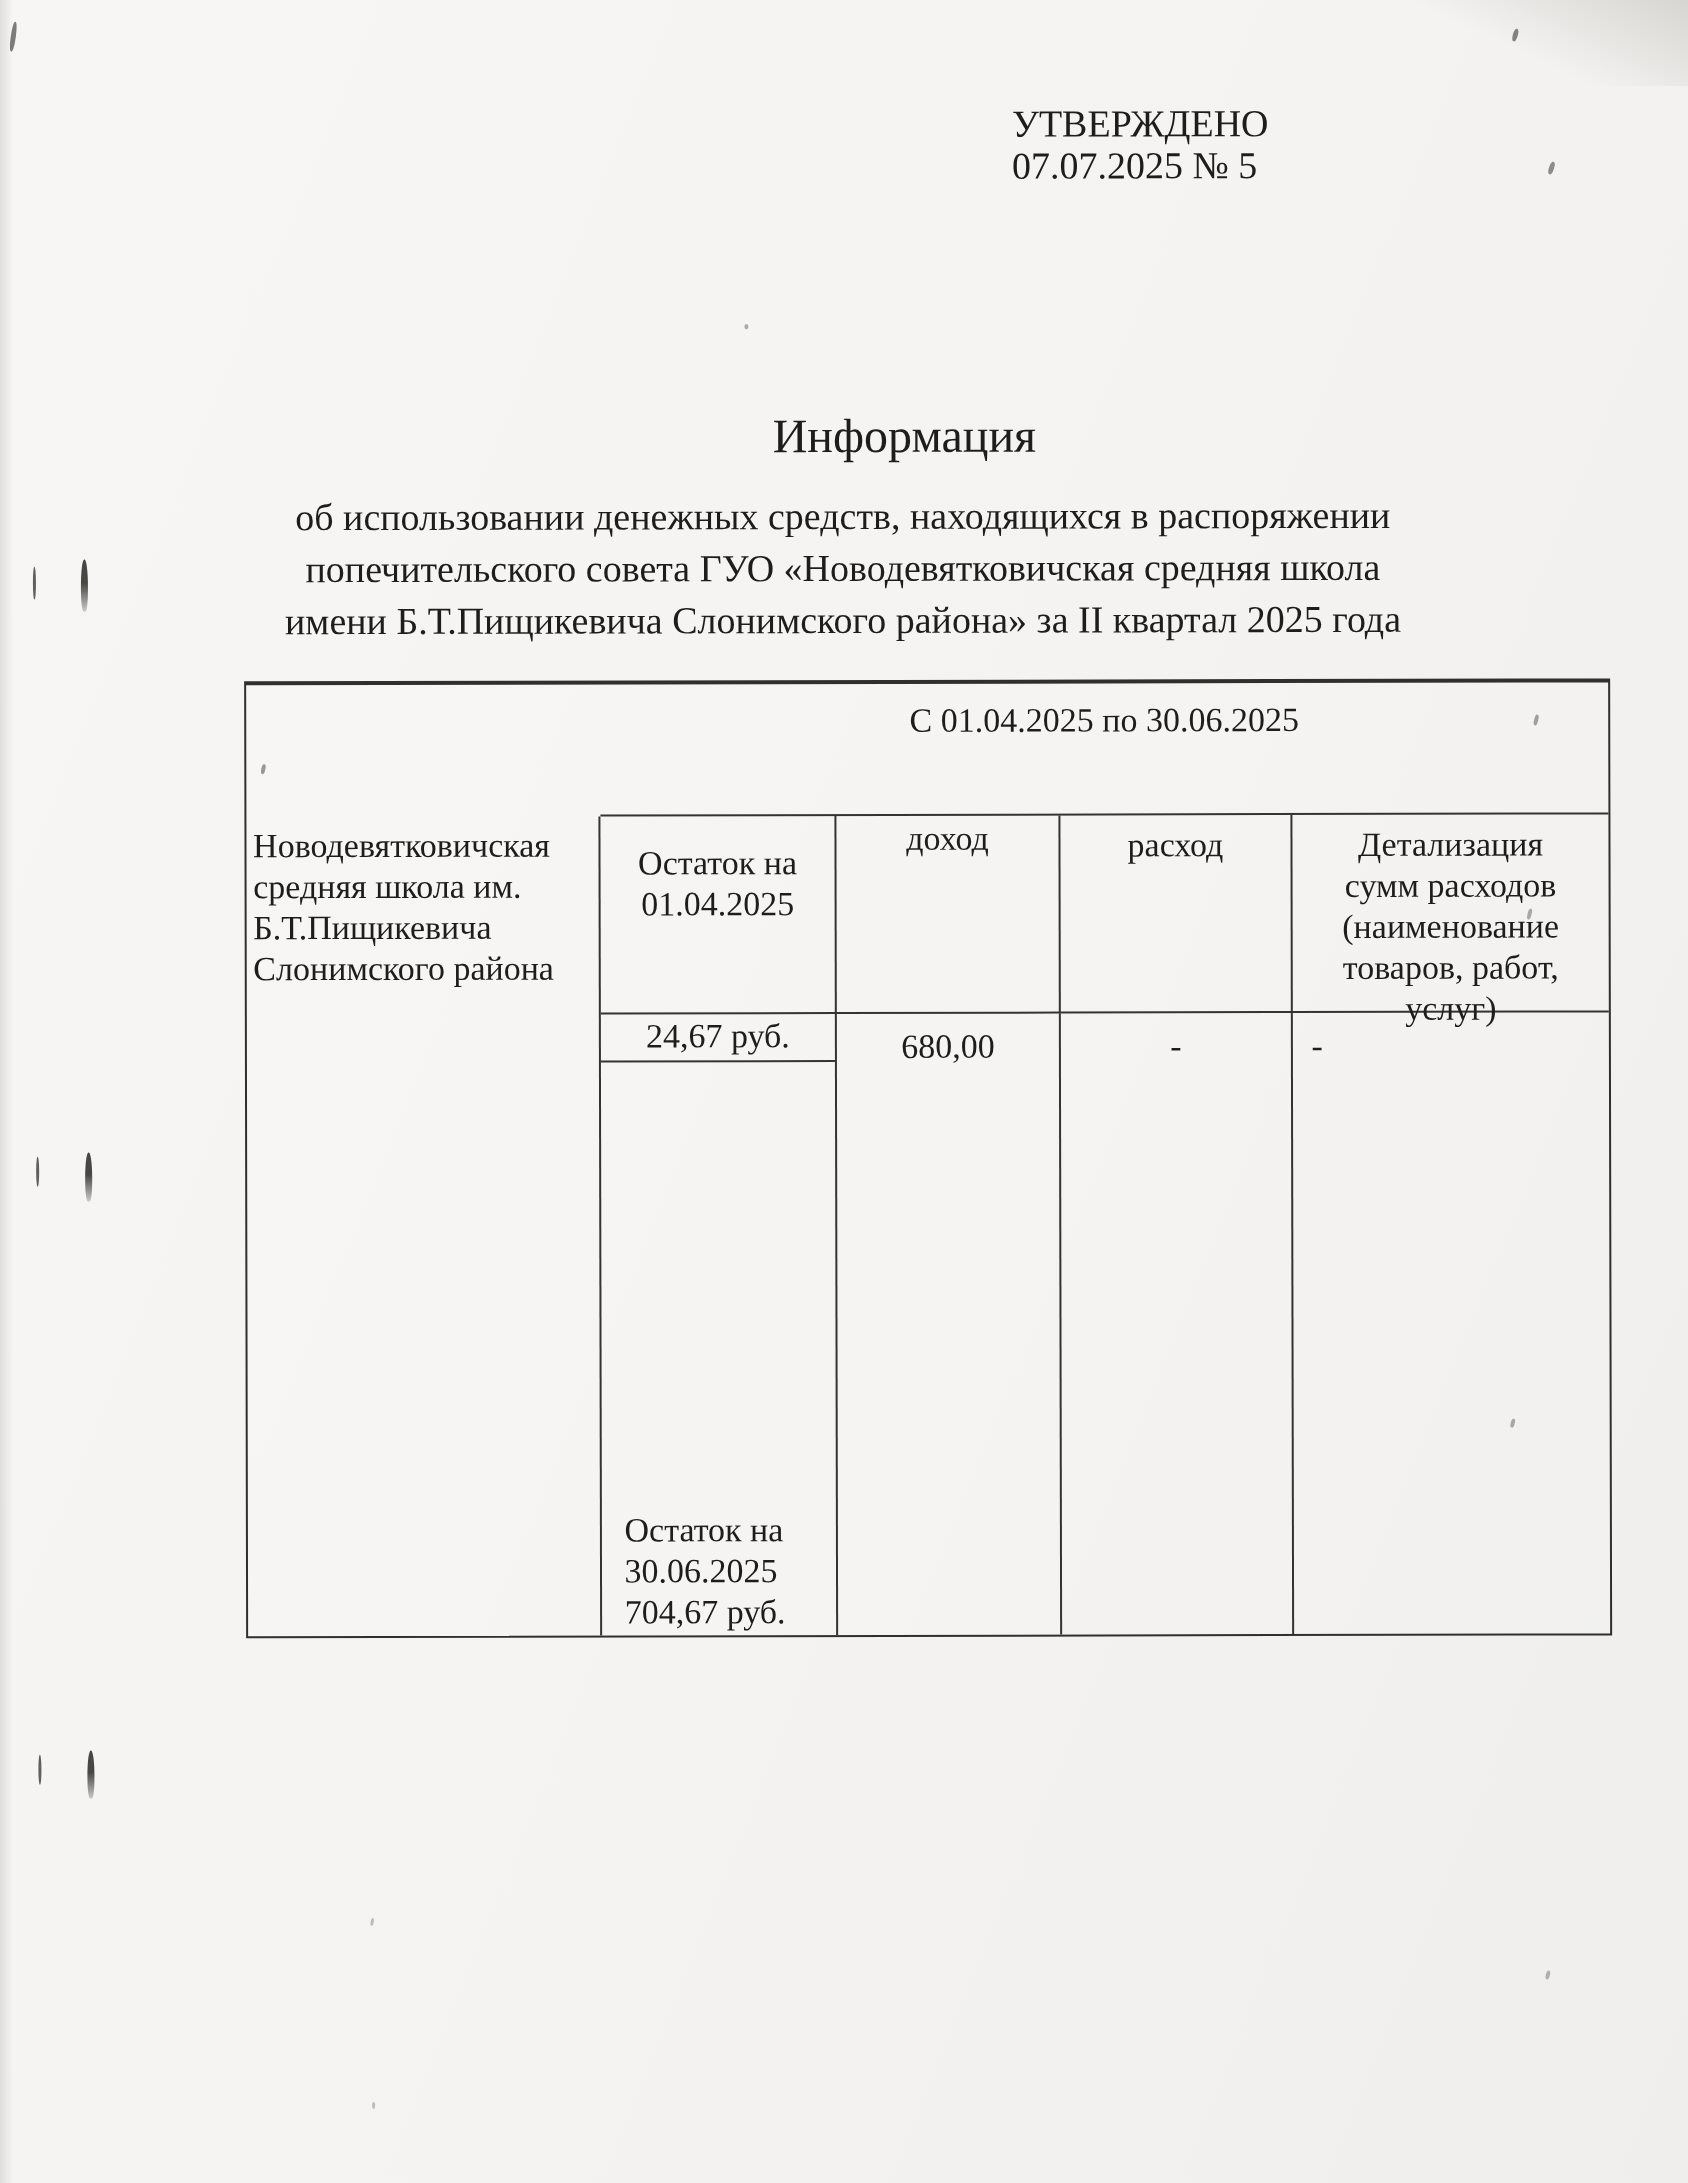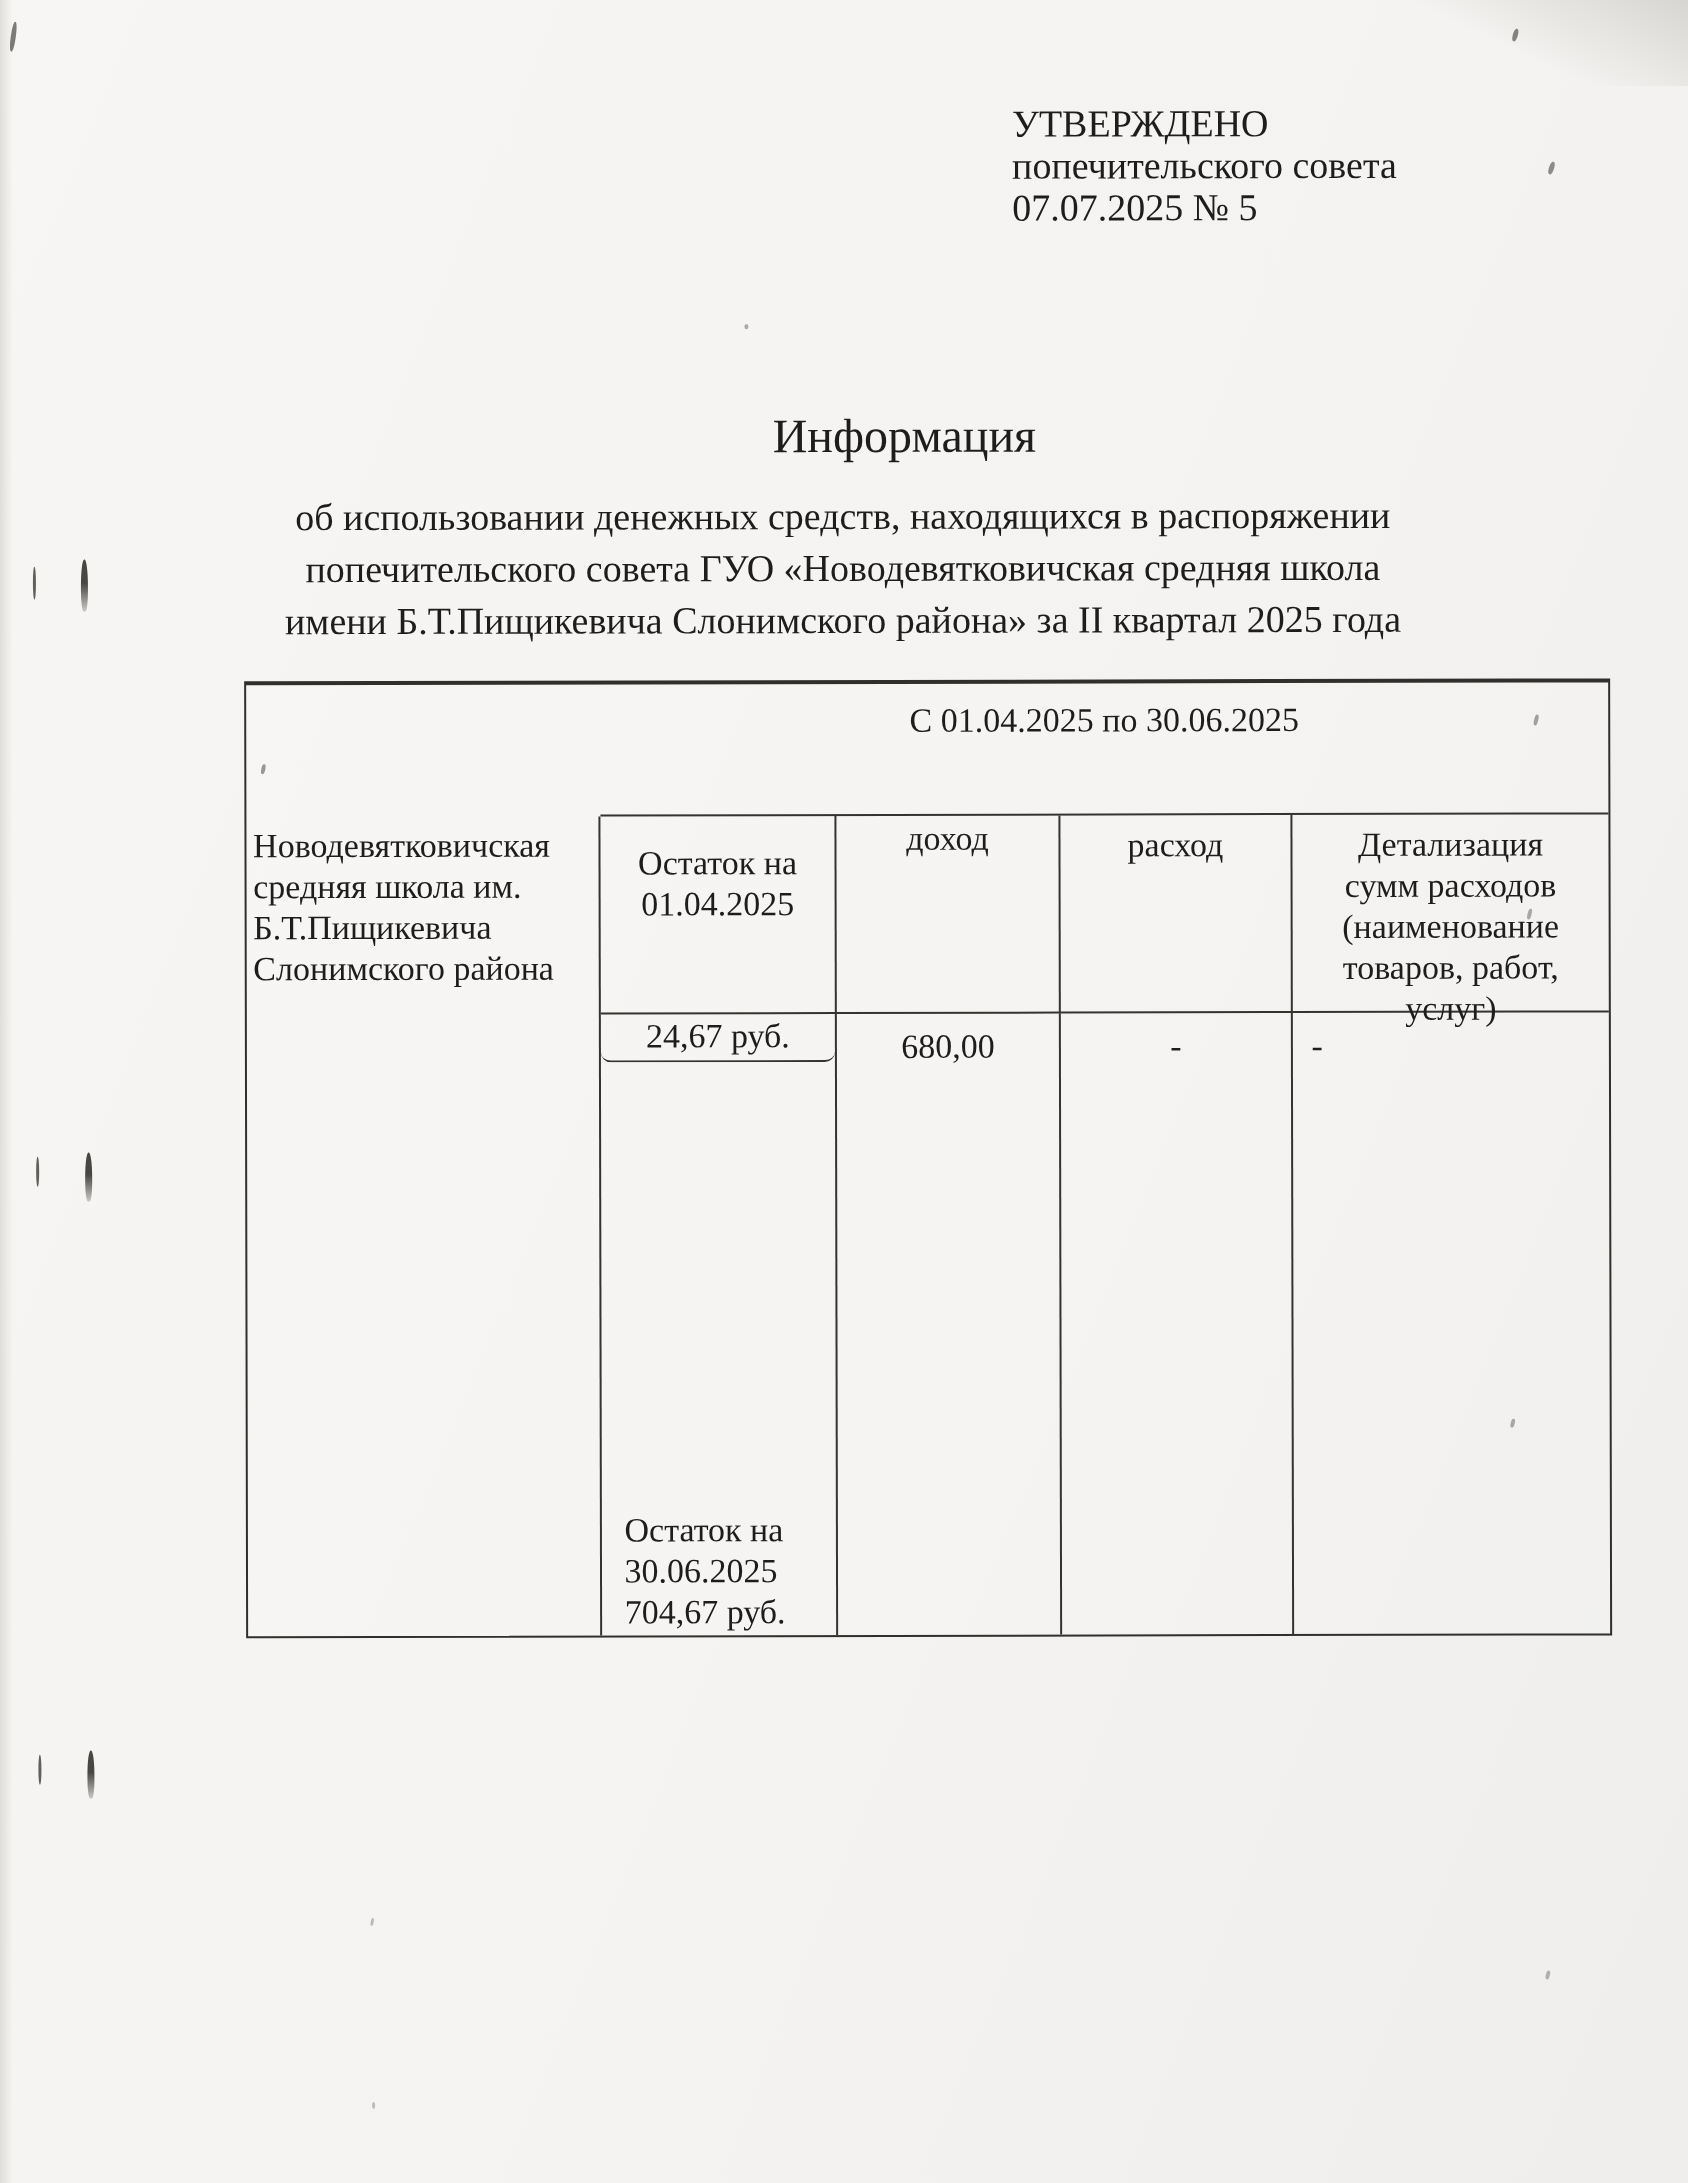--- a/index.html
+++ b/index.html
@@ -95,21 +95,20 @@
   .cell-details-label span { max-width: 232px; display: inline-block; }
   .cell-opening-value {
     grid-area: 3 / 2 / 4 / 3;
     display: flex; flex-direction: column;
   }
   .opening-box {
     height: 48px; flex: 0 0 48px;
     border-bottom: 2px solid #343330;
     display: flex; align-items: center; justify-content: center;
     padding-bottom: 4px;
-    border-radius: 10px;
   }
   .flex-spacer { flex: 1 1 auto; }
   .closing-text { padding: 0 9.3px 2.6px 10.6px; margin-left: 12px; }
   .cell-income-value {
     grid-area: 3 / 3 / 4 / 4;
     text-align: center; padding-top: 12px;
   }
   .cell-expense-value {
     grid-area: 3 / 4 / 4 / 5;
     text-align: center; padding-top: 12px;
@@ -131,21 +130,20 @@
 <body>
 
 <div class="page">
   <div class="edge-shade-left"></div>
   <div class="corner-shade-tr"></div>
 
   <div class="sheet">
 
     <div class="approval">
       <div>УТВЕРЖДЕНО</div>
-      <div>попечительского совета</div>
       <div>07.07.2025 № 5</div>
     </div>
 
     <div class="doc-title">Информация</div>
 
     <div class="intro">
       <div>об использовании денежных средств, находящихся в распоряжении</div>
       <div>попечительского совета ГУО «Новодевятковичская средняя школа</div>
       <div>имени Б.Т.Пищикевича Слонимского района» за II квартал 2025 года</div>
     </div>

